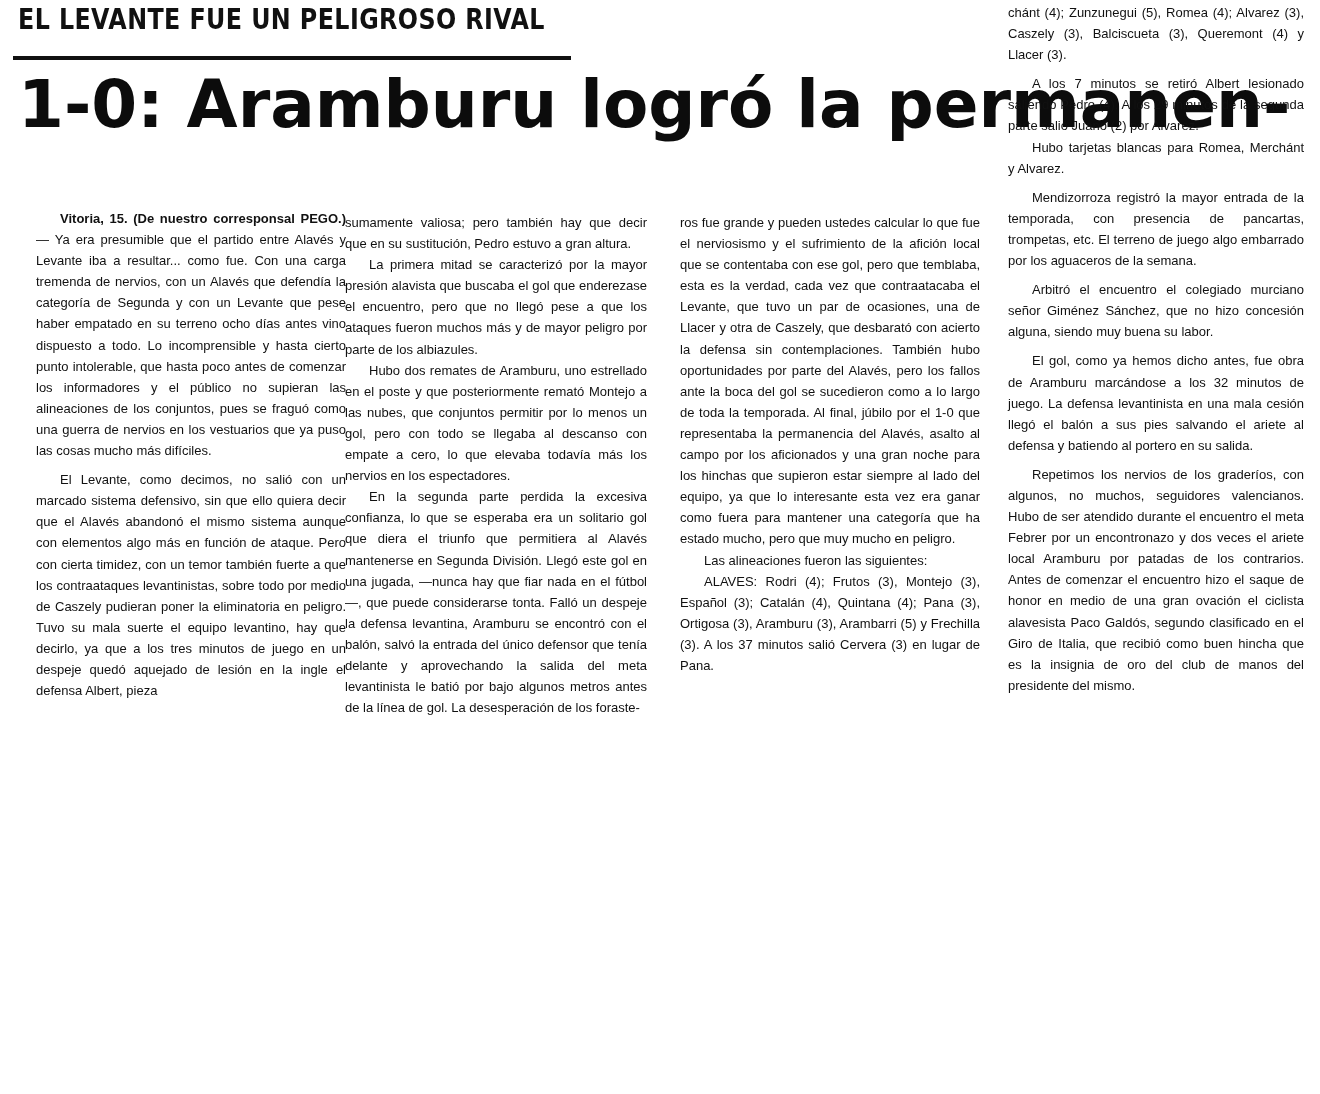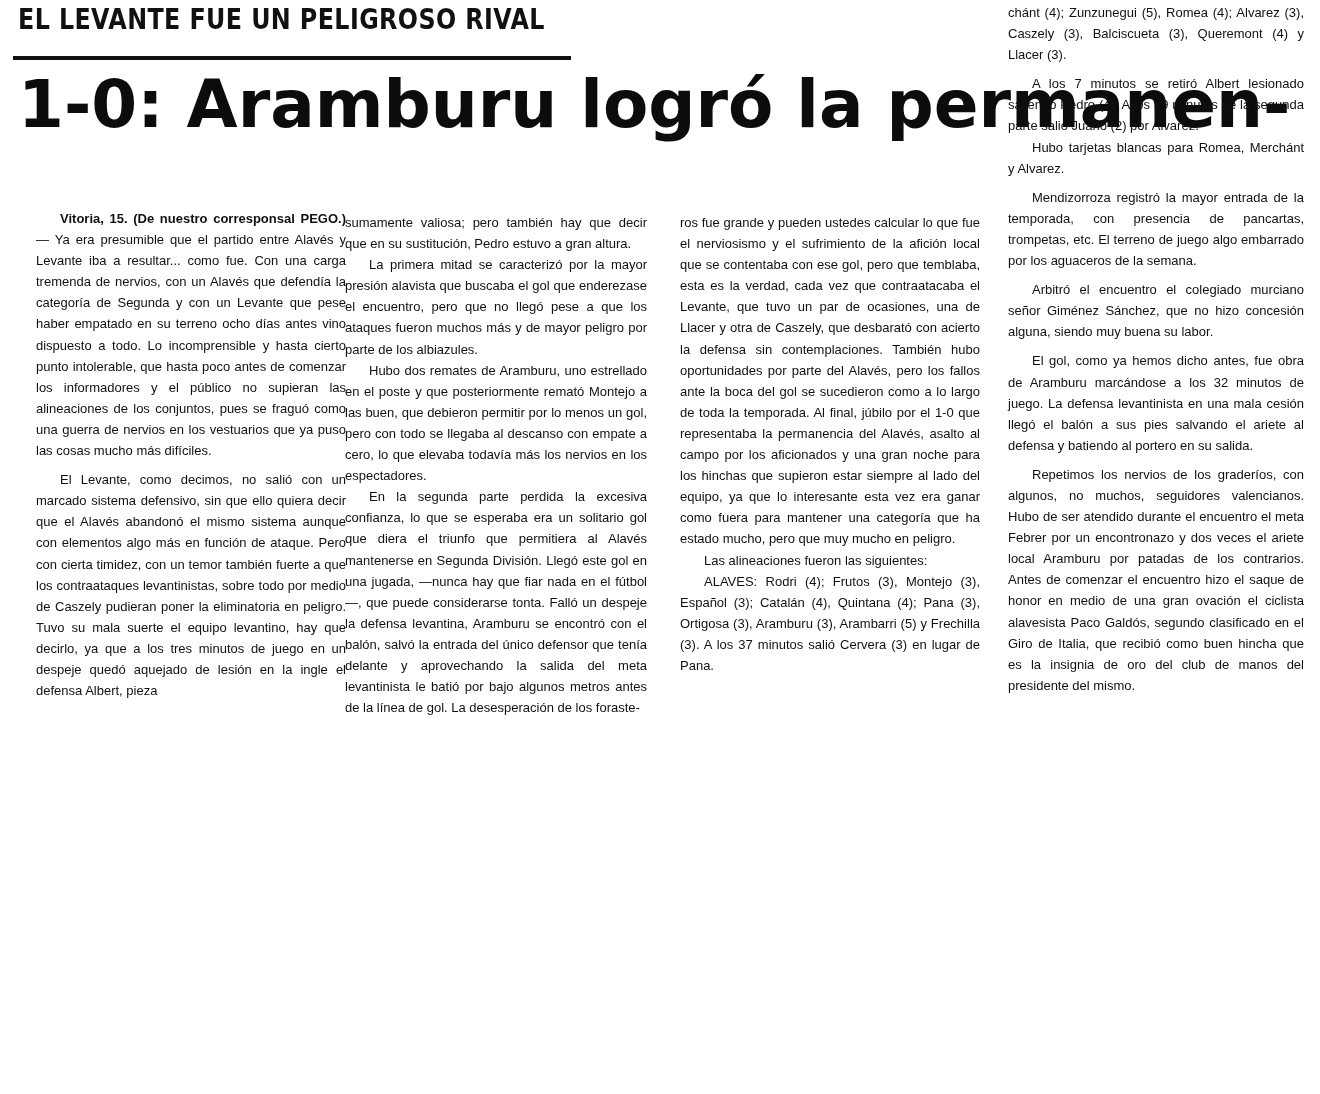--- a/index.html
+++ b/index.html
@@ -46,21 +46,21 @@
 </h1>
 
 <div class="col c1">
   <p><span class="lead">Vitoria, 15. (De nuestro corresponsal PEGO.)</span> <span>— Ya era presumible que el partido entre Alavés y Levante iba a resultar... como fue. Con una carga tremenda de nervios, con un Alavés que defendía la categoría de Segunda y con un Levante que pese haber empatado en su terreno ocho días antes vino dispuesto a todo. Lo incomprensible y hasta cierto punto intolerable, que hasta poco antes de comenzar los informadores y el público no supieran las alineaciones de los conjuntos, pues se fraguó como una guerra de nervios en los vestuarios que ya puso las cosas mucho más difíciles.</span></p>
   <p>El Levante, como decimos, no salió con un marcado sistema defensivo, sin que ello quiera decir que el Alavés abandonó el mismo sistema aunque con elementos algo más en función de ataque. Pero con cierta timidez, con un temor también fuerte a que los contraataques levantinistas, sobre todo por medio de Caszely pudieran poner la eliminatoria en peligro. Tuvo su mala suerte el equipo levantino, hay que decirlo, ya que a los tres minutos de juego en un despeje quedó aquejado de lesión en la ingle el defensa Albert, pieza</p>
 </div>
 
 <div class="col c2">
   <p class="cont tight">sumamente valiosa; pero también hay que decir que en su sustitución, Pedro estuvo a gran altura.</p>
   <p class="tight">La primera mitad se caracterizó por la mayor presión alavista que buscaba el gol que enderezase el encuentro, pero que no llegó pese a que los ataques fueron muchos más y de mayor peligro por parte de los albiazules.</p>
-  <p class="tight">Hubo dos remates de Aramburu, uno estrellado en el poste y que posteriormente remató Montejo a las buen, que debieron permitir por lo menos un gol, pero con todo se llegaba al descanso con empate a cero, lo que elevaba todavía más los nervios en los espectadores.</p>
+  <p class="tight">Hubo dos remates de Aramburu, uno estrellado en el poste y que posteriormente remató Montejo a las nubes, que conjuntos permitir por lo menos un gol, pero con todo se llegaba al descanso con empate a cero, lo que elevaba todavía más los nervios en los espectadores.</p>
   <p class="tight">En la segunda parte perdida la excesiva confianza, lo que se esperaba era un solitario gol que diera el triunfo que permitiera al Alavés mantenerse en Segunda División. Llegó este gol en una jugada, —nunca hay que fiar nada en el fútbol—, que puede considerarse tonta. Falló un despeje la defensa levantina, Aramburu se encontró con el balón, salvó la entrada del único defensor que tenía delante y aprovechando la salida del meta levantinista le batió por bajo algunos metros antes de la línea de gol. La desesperación de los foraste-</p>
 </div>
 
 <div class="col c3">
   <p class="cont tight">ros fue grande y pueden ustedes calcular lo que fue el nerviosismo y el sufrimiento de la afición local que se contentaba con ese gol, pero que temblaba, esta es la verdad, cada vez que contraatacaba el Levante, que tuvo un par de ocasiones, una de Llacer y otra de Caszely, que desbarató con acierto la defensa sin contemplaciones. También hubo oportunidades por parte del Alavés, pero los fallos ante la boca del gol se sucedieron como a lo largo de toda la temporada. Al final, júbilo por el 1-0 que representaba la permanencia del Alavés, asalto al campo por los aficionados y una gran noche para los hinchas que supieron estar siempre al lado del equipo, ya que lo interesante esta vez era ganar como fuera para mantener una categoría que ha estado mucho, pero que muy mucho en peligro.</p>
   <p class="tight">Las alineaciones fueron las siguientes:</p>
   <p>ALAVES: Rodri (4); Frutos (3), Montejo (3), Español (3); Catalán (4), Quintana (4); Pana (3), Ortigosa (3), Aramburu (3), Arambarri (5) y Frechilla (3). A los 37 minutos salió Cervera (3) en lugar de Pana.</p>
 </div>
 
 <div class="col c4">

